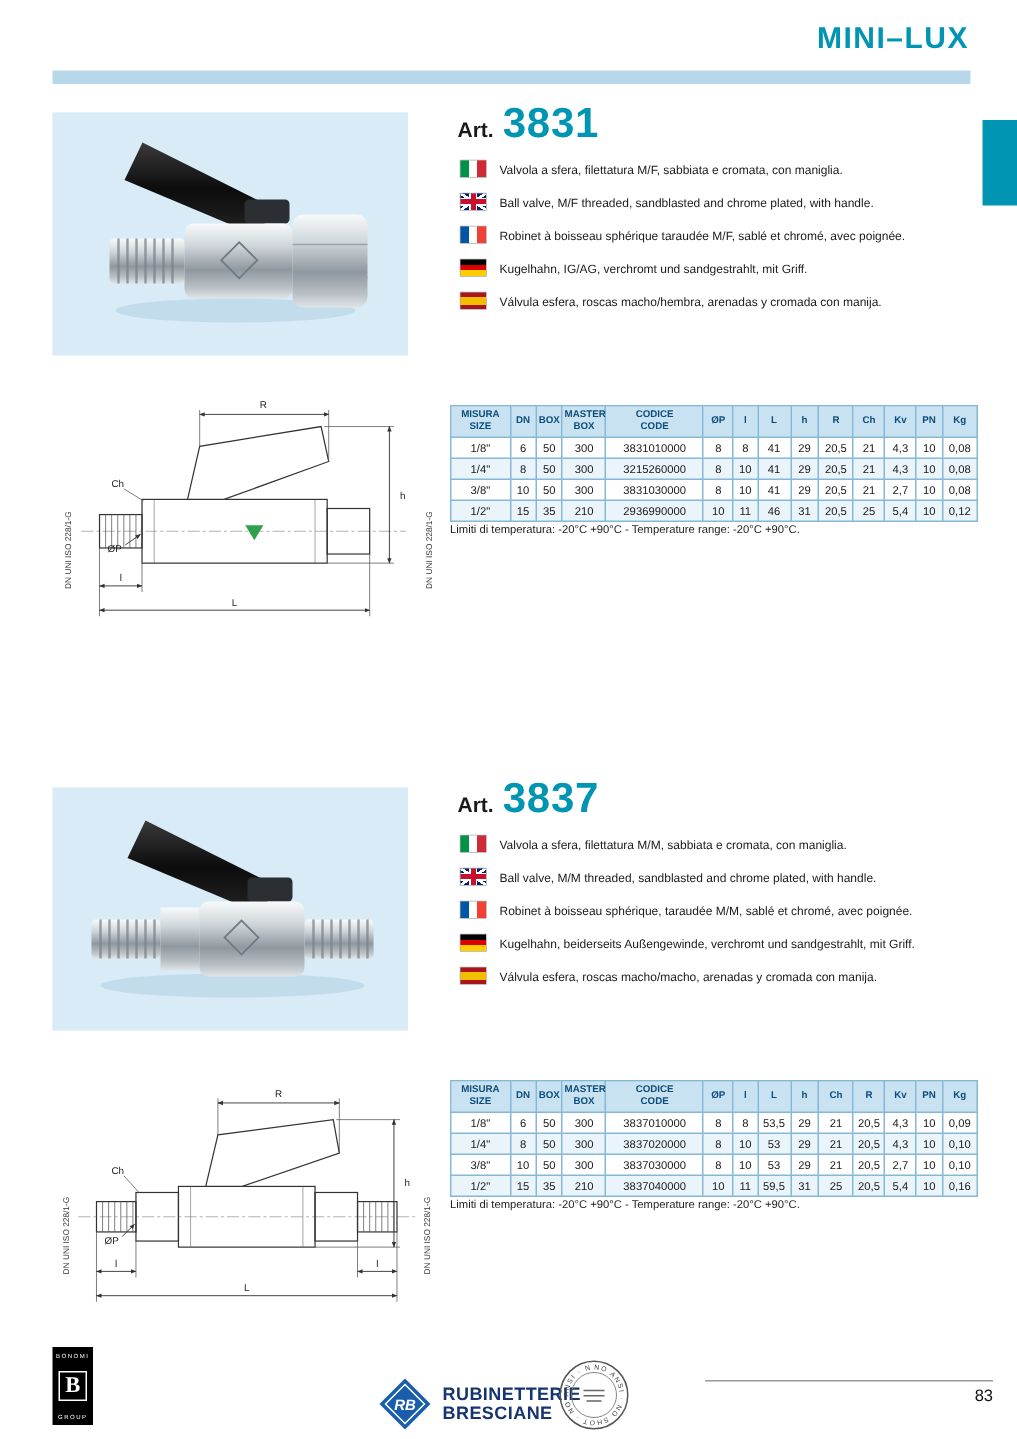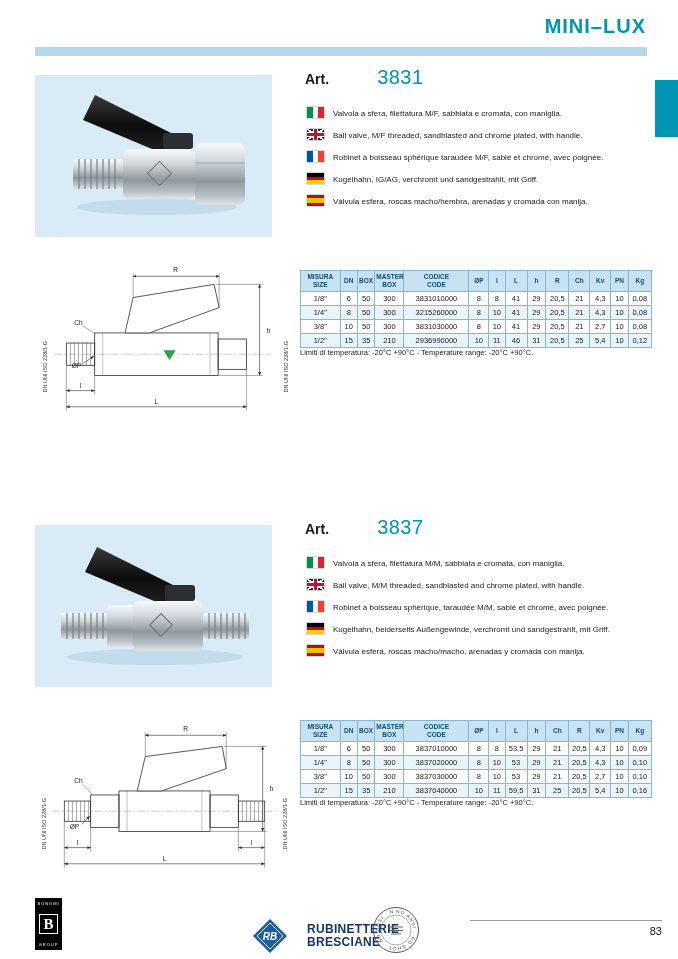--- a/index.html
+++ b/index.html
@@ -15,21 +15,21 @@
   .side-tab { position:absolute; right:0; top:80px; width:23px; height:57px; background:#0095b3; }
 
   
   .photo-box { position:absolute; left:35px; width:237px; height:162px; background:#d8ebf6; }
   #photo-1 { top:75px; } #photo-2 { top:525px; }
 
   
   .art-heading { position:absolute; left:305px; display:flex; align-items:baseline; gap:6px; }
   #art-1 { top:66px; } #art-2 { top:516px; }
   .art-label { font-size:14px; font-weight:bold; color:#1a1a1a; }
-  .art-number { font-size:20px; font-weight:normal; color:#0095b3; letter-spacing:0.5px;margin-left:42px; }
+  .art-number { font-size:28px; font-weight:bold; color:#0095b3; letter-spacing:0.5px; }
 
   
   .desc-list { position:absolute; left:307px; width:345px; }
   #desc-1 { top:107px; } #desc-2 { top:557px; }
   .desc-row { display:flex; align-items:flex-end; gap:9px; margin-bottom:11px; min-height:11px; }
   .desc-text { font-size:8px; color:#1a1a1a; }
   .flag { width:17px; height:11px; flex:0 0 17px; box-shadow:0 0 0 0.5px #aaa; }
   .flag-it { background:linear-gradient(90deg,#009246 0%,#009246 33%,#fff 33%,#fff 66%,#ce2b37 66%,#ce2b37 100%); }
   .flag-fr { background:linear-gradient(90deg,#0055a4 0%,#0055a4 33%,#fff 33%,#fff 66%,#ef4135 66%,#ef4135 100%); }
   .flag-de { background:linear-gradient(180deg,#000 0%,#000 33%,#d00 33%,#d00 66%,#ffce00 66%,#ffce00 100%); }
@@ -65,21 +65,21 @@
   .spec-table th:nth-child(13){width:15px}.spec-table th:nth-child(14){width:20px}
   .temp-note { margin-top:0; font-size:7.5px; color:#222; }
 
   
   .group-logo { position:absolute; left:35px; top:898px; width:27px; height:52px; background:#000;
                 color:#fff; display:flex; flex-direction:column; align-items:center;
                 justify-content:space-between; padding:3px 1px; }
   .group-logo .gtop, .group-logo .gbottom { font-size:4px; letter-spacing:1px; }
   .group-logo .gletter { font-family:"Liberation Serif",serif; font-size:15px; font-weight:bold;
                          border:1px solid #fff; padding:0 3px; line-height:1.25; }
-  .rb-logo { position:absolute; left:252px; top:918px; display:flex; align-items:center; gap:19px; }
+  .rb-logo { position:absolute; left:252px; top:918px; display:flex; align-items:center; gap:7px; }
   .rb-text { color:#16356e; font-weight:bold; font-size:12px; line-height:1.1; letter-spacing:0.3px; }
   .stamp { position:absolute; left:372px; top:906px; }
   .footer-rule { position:absolute; left:470px; top:920px; width:192px; height:1px; background:#999; }
   .page-number { position:absolute; right:16px; top:925px; font-size:11px; color:#111; }
 </style>
 </head>
 <body>
 
 <div class="page">
 

